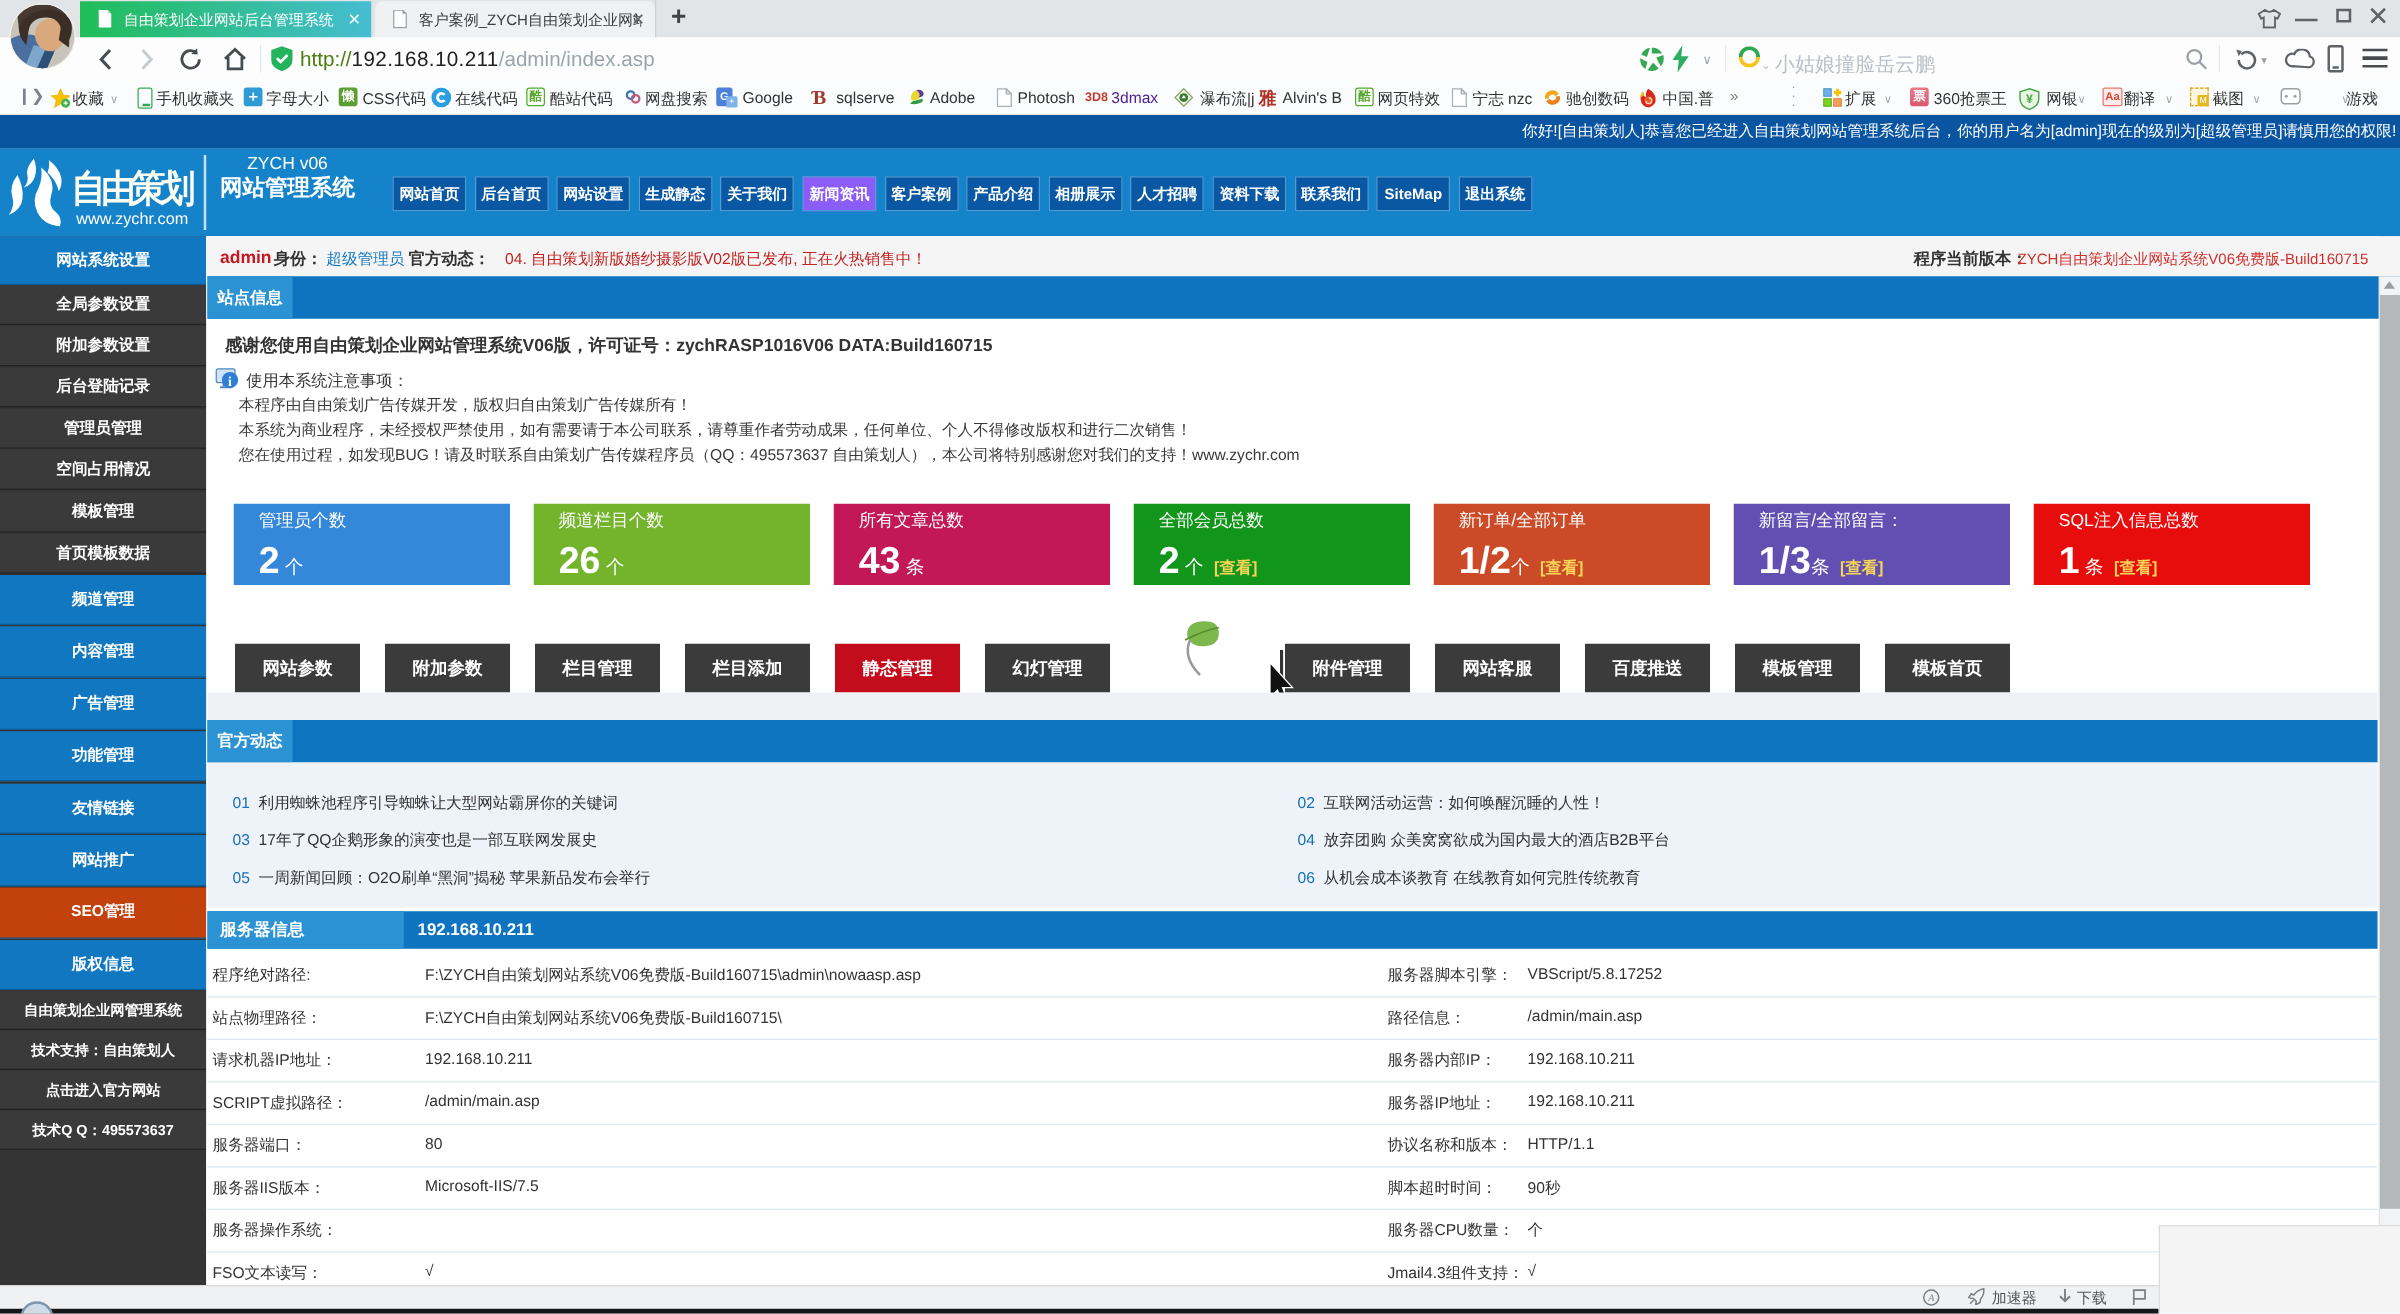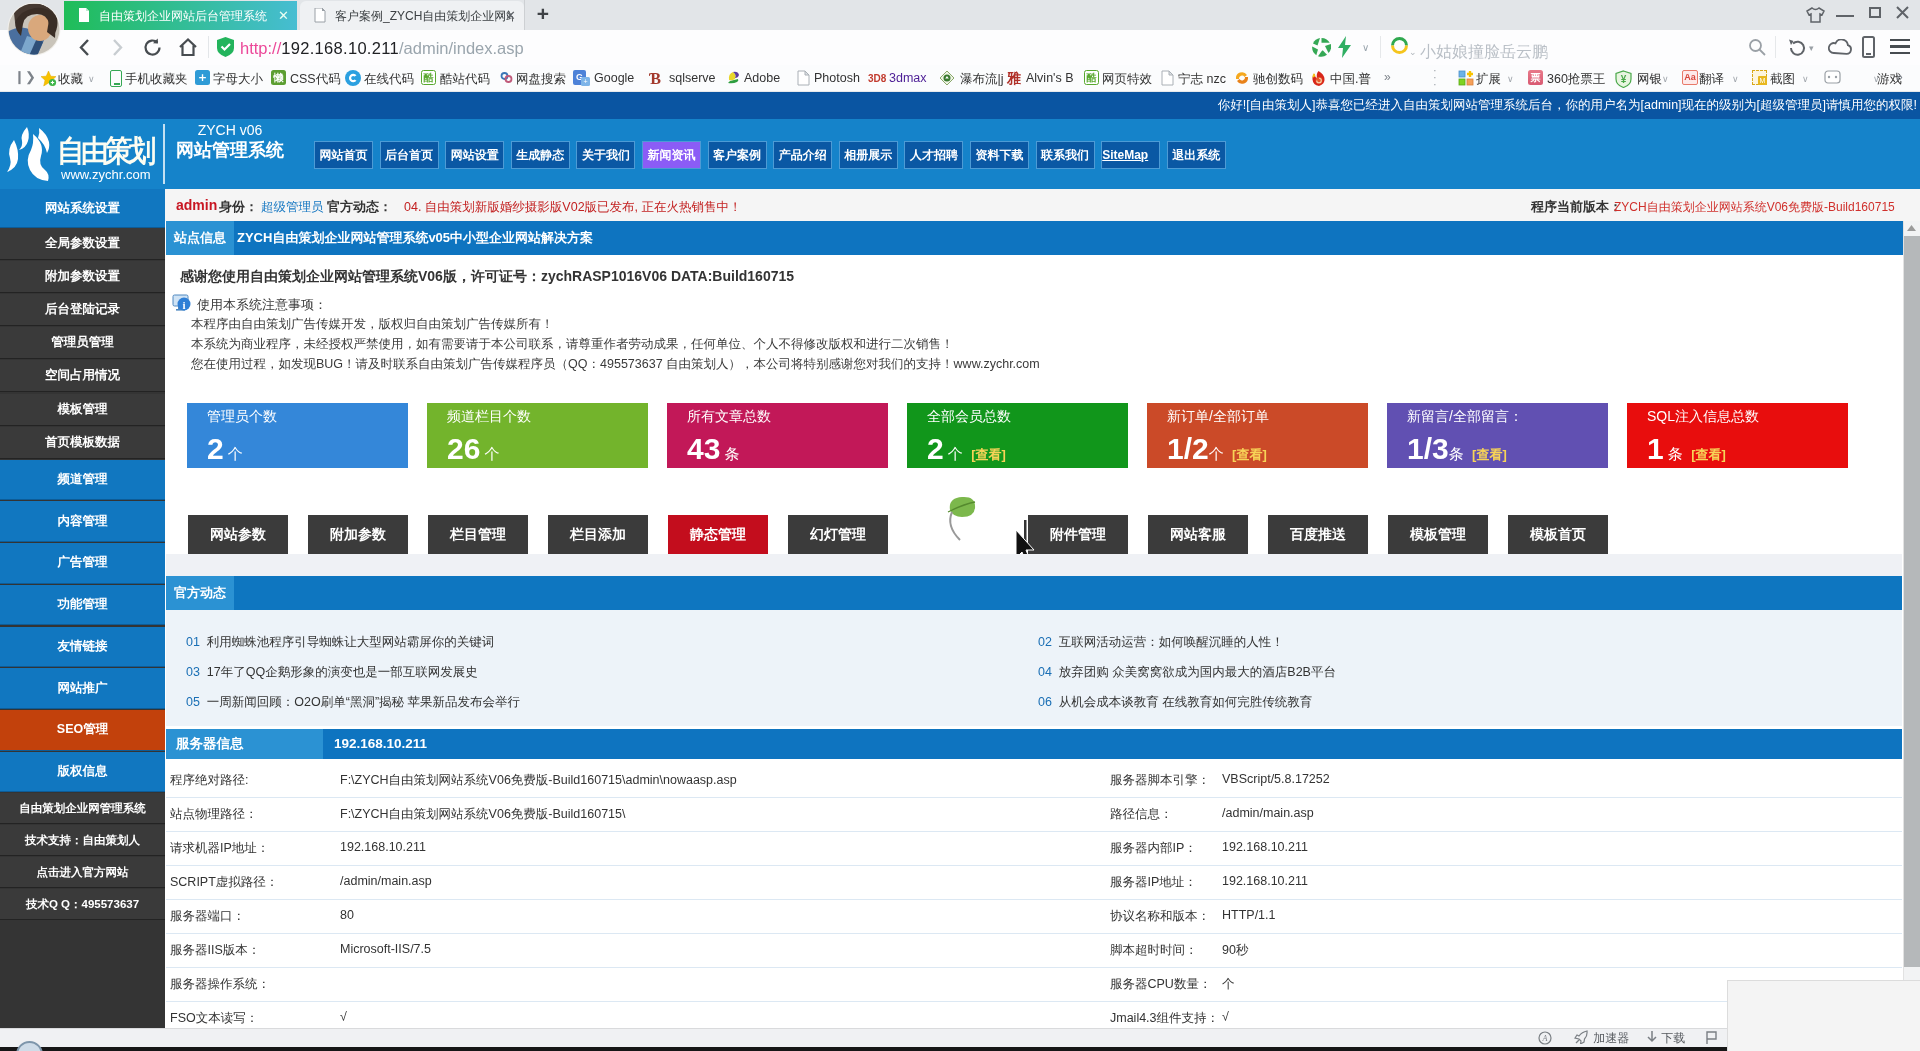--- a/index.html
+++ b/index.html
@@ -64,21 +64,21 @@
     <path d="M15.7 1.5 l0.3 5 -5 -0.3 z" fill="#474c50"></path>
   </svg>
 <svg class="abs" style="left:177px;top:36px;" width="22" height="22" viewBox="0 0 22 22">
     <path d="M3 11 L11 3.5 L19 11 M5.5 9.5 V19 h11 V9.5" fill="none" stroke="#474c50" stroke-width="2.2"></path>
   </svg>
 <div class="abs" style="left:208px;top:36px;width:1px;height:22px;background:#e3e6e9;"></div>
 <svg class="abs" style="left:216px;top:36px;" width="19" height="22" viewBox="0 0 19 22">
     <path d="M9.5 1 L18 4 V12 Q18 18 9.5 21 Q1 18 1 12 V4 Z" fill="#23b45c"></path>
     <path d="M5.5 10.5 L8.5 13.5 L14 8" fill="none" stroke="#fff" stroke-width="2.2"></path>
   </svg>
-<div class="abs" style="left:240px;top:39px;font-size:16.5px;color:#202124;white-space:nowrap;"><span style="color:#ec4899;">http://</span><span style="letter-spacing:.3px;">192.168.10.211</span><span style="color:#9aa5ad;">/admin/index.asp</span></div>
+<div class="abs" style="left:240px;top:39px;font-size:16.5px;color:#202124;white-space:nowrap;"><span style="color:#4d7c0f;">http://</span><span style="letter-spacing:.3px;">192.168.10.211</span><span style="color:#9aa5ad;">/admin/index.asp</span></div>
 <svg class="abs" style="left:1312px;top:38px;" width="19" height="19" viewBox="0 0 19 19">
     <g fill="#35a855">
       <path d="M9.5 0 A9.5 9.5 0 0 1 17.7 4.7 L9.5 4.7 Z"></path>
       <path d="M18.8 6 A9.5 9.5 0 0 1 16.5 15 L13 8 Z"></path>
       <path d="M15 16.8 A9.5 9.5 0 0 1 6 18.2 L10.5 12 Z"></path>
       <path d="M4.3 17.2 A9.5 9.5 0 0 1 0.2 8.5 L6 11.5 Z"></path>
       <path d="M1 5.5 A9.5 9.5 0 0 1 8 0.1 L5.5 7.5 Z"></path>
     </g>
     <circle cx="9.5" cy="9.5" r="3" fill="#fff"></circle>
   </svg>
@@ -258,21 +258,21 @@
 <div class="abs" style="left:445.20000000000005px;top:141px;width:59px;height:28px;background:#0a58a4;border:1px solid #4d9bd5;color:#fff;font-size:12px;font-weight:bold;text-align:center;line-height:26px;white-space:nowrap;">网站设置</div>
 <div class="abs" style="left:510.80000000000007px;top:141px;width:59px;height:28px;background:#0a58a4;border:1px solid #4d9bd5;color:#fff;font-size:12px;font-weight:bold;text-align:center;line-height:26px;white-space:nowrap;">生成静态</div>
 <div class="abs" style="left:576.4000000000001px;top:141px;width:59px;height:28px;background:#0a58a4;border:1px solid #4d9bd5;color:#fff;font-size:12px;font-weight:bold;text-align:center;line-height:26px;white-space:nowrap;">关于我们</div>
 <div class="abs" style="left:642.0000000000001px;top:141px;width:59px;height:28px;background:#8b5cf6;border:1px solid #4d9bd5;color:#fff;font-size:12px;font-weight:bold;text-align:center;line-height:26px;white-space:nowrap;">新闻资讯</div>
 <div class="abs" style="left:707.6000000000001px;top:141px;width:59px;height:28px;background:#0a58a4;border:1px solid #4d9bd5;color:#fff;font-size:12px;font-weight:bold;text-align:center;line-height:26px;white-space:nowrap;">客户案例</div>
 <div class="abs" style="left:773.2000000000002px;top:141px;width:59px;height:28px;background:#0a58a4;border:1px solid #4d9bd5;color:#fff;font-size:12px;font-weight:bold;text-align:center;line-height:26px;white-space:nowrap;">产品介绍</div>
 <div class="abs" style="left:838.8000000000002px;top:141px;width:59px;height:28px;background:#0a58a4;border:1px solid #4d9bd5;color:#fff;font-size:12px;font-weight:bold;text-align:center;line-height:26px;white-space:nowrap;">相册展示</div>
 <div class="abs" style="left:904.4000000000002px;top:141px;width:59px;height:28px;background:#0a58a4;border:1px solid #4d9bd5;color:#fff;font-size:12px;font-weight:bold;text-align:center;line-height:26px;white-space:nowrap;">人才招聘</div>
 <div class="abs" style="left:970.0000000000002px;top:141px;width:59px;height:28px;background:#0a58a4;border:1px solid #4d9bd5;color:#fff;font-size:12px;font-weight:bold;text-align:center;line-height:26px;white-space:nowrap;">资料下载</div>
 <div class="abs" style="left:1035.6000000000001px;top:141px;width:59px;height:28px;background:#0a58a4;border:1px solid #4d9bd5;color:#fff;font-size:12px;font-weight:bold;text-align:center;line-height:26px;white-space:nowrap;">联系我们</div>
-<div class="abs" style="left:1101.2px;top:141px;width:59px;height:28px;background:#0a58a4;border:1px solid #4d9bd5;color:#fff;font-size:12px;font-weight:bold;line-height:26px;white-space:nowrap;text-decoration:underline;">SiteMap</div>
+<div class="abs" style="left:1101.2px;top:141px;width:59px;height:28px;background:#0a58a4;border:1px solid #4d9bd5;color:#fff;font-size:12px;font-weight:bold;text-align:center;line-height:26px;white-space:nowrap;">SiteMap</div>
 <div class="abs" style="left:1166.8px;top:141px;width:59px;height:28px;background:#0a58a4;border:1px solid #4d9bd5;color:#fff;font-size:12px;font-weight:bold;text-align:center;line-height:26px;white-space:nowrap;">退出系统</div>
 <div class="abs" style="left:0;top:189px;width:165px;height:839px;background:#343434;"></div>
 <div class="abs" style="left:0;top:189px;width:165px;height:39px;background:#1177c0;border-bottom:1px solid #0d5c97;color:#fff;font-weight:bold;font-size:12.5px;display:flex;align-items:center;justify-content:center;">网站系统设置</div>
 <div class="abs" style="left:0;top:228.0px;width:165px;height:32.1px;background:#3a3a3a;border-bottom:1px solid #232323;color:#fff;font-weight:bold;font-size:12.5px;display:flex;align-items:center;justify-content:center;">全局参数设置</div>
 <div class="abs" style="left:0;top:261.1px;width:165px;height:32.1px;background:#3a3a3a;border-bottom:1px solid #232323;color:#fff;font-weight:bold;font-size:12.5px;display:flex;align-items:center;justify-content:center;">附加参数设置</div>
 <div class="abs" style="left:0;top:294.20000000000005px;width:165px;height:32.1px;background:#3a3a3a;border-bottom:1px solid #232323;color:#fff;font-weight:bold;font-size:12.5px;display:flex;align-items:center;justify-content:center;">后台登陆记录</div>
 <div class="abs" style="left:0;top:327.30000000000007px;width:165px;height:32.1px;background:#3a3a3a;border-bottom:1px solid #232323;color:#fff;font-weight:bold;font-size:12.5px;display:flex;align-items:center;justify-content:center;">管理员管理</div>
 <div class="abs" style="left:0;top:360.4000000000001px;width:165px;height:32.1px;background:#3a3a3a;border-bottom:1px solid #232323;color:#fff;font-weight:bold;font-size:12.5px;display:flex;align-items:center;justify-content:center;">空间占用情况</div>
 <div class="abs" style="left:0;top:393.5000000000001px;width:165px;height:32.1px;background:#3a3a3a;border-bottom:1px solid #232323;color:#fff;font-weight:bold;font-size:12.5px;display:flex;align-items:center;justify-content:center;">模板管理</div>
 <div class="abs" style="left:0;top:426.60000000000014px;width:165px;height:32.1px;background:#3a3a3a;border-bottom:1px solid #232323;color:#fff;font-weight:bold;font-size:12.5px;display:flex;align-items:center;justify-content:center;">首页模板数据</div>
@@ -293,21 +293,20 @@
 <span class="abs" style="left:11px;top:8px;color:#c81622;font-weight:bold;font-size:14px;">admin</span>
 <span class="abs" style="left:54px;top:9px;font-weight:bold;font-size:13px;color:#333;">身份：</span>
 <span class="abs" style="left:96px;top:10px;font-size:12.5px;color:#1778c2;">超级管理员</span>
 <span class="abs" style="left:162px;top:9px;font-weight:bold;font-size:13px;color:#333;">官方动态：</span>
 <span class="abs" style="left:239px;top:10px;font-size:12.5px;color:#c32222;">04. 自由策划新版婚纱摄影版V02版已发布, 正在火热销售中！</span>
 <span class="abs" style="left:1366px;top:9px;font-weight:bold;font-size:13px;color:#333;">程序当前版本：</span>
 <span class="abs" style="left:1449px;top:10px;font-size:12px;color:#d0302c;">ZYCH自由策划企业网站系统V06免费版-Build160715</span>
 </div>
 <div class="abs" style="left:166px;top:221px;width:1880px;height:34px;background:#0e74c0;">
 <span style="position:absolute;left:0;top:0;width:68px;height:34px;background:#2b92d3;color:#fff;font-weight:bold;font-size:13px;text-align:center;line-height:34px;">站点信息</span>
-<span style="position:absolute;left:71px;top:0;color:#fff;font-weight:bold;font-size:13px;line-height:34px;white-space:nowrap;">ZYCH自由策划企业网站管理系统v05中小型企业网站解决方案</span>
   </div>
 <div class="abs" style="left:180px;top:268px;font-size:14px;font-weight:bold;color:#333;">感谢您使用自由策划企业网站管理系统V06版，许可证号：zychRASP1016V06 DATA:Build160715</div>
 <svg class="abs" style="left:172px;top:293px;" width="19" height="19" viewBox="0 0 19 19">
     <rect x="1" y="2" width="15" height="11" rx="1.5" fill="#cfe3f5" stroke="#4f88c0"></rect>
     <rect x="6" y="13" width="5" height="3" fill="#4f88c0"></rect>
     <rect x="4" y="16" width="9" height="1.6" fill="#4f88c0"></rect>
     <circle cx="12" cy="11" r="6.5" fill="#2f7fd6"></circle>
     <text x="12" y="15.5" font-size="11" font-weight="bold" fill="#fff" text-anchor="middle" font-family="Liberation Serif">i</text>
   </svg>
 <div class="abs" style="left:197px;top:296px;font-size:13px;color:#3a3a3a;">使用本系统注意事项：</div>

